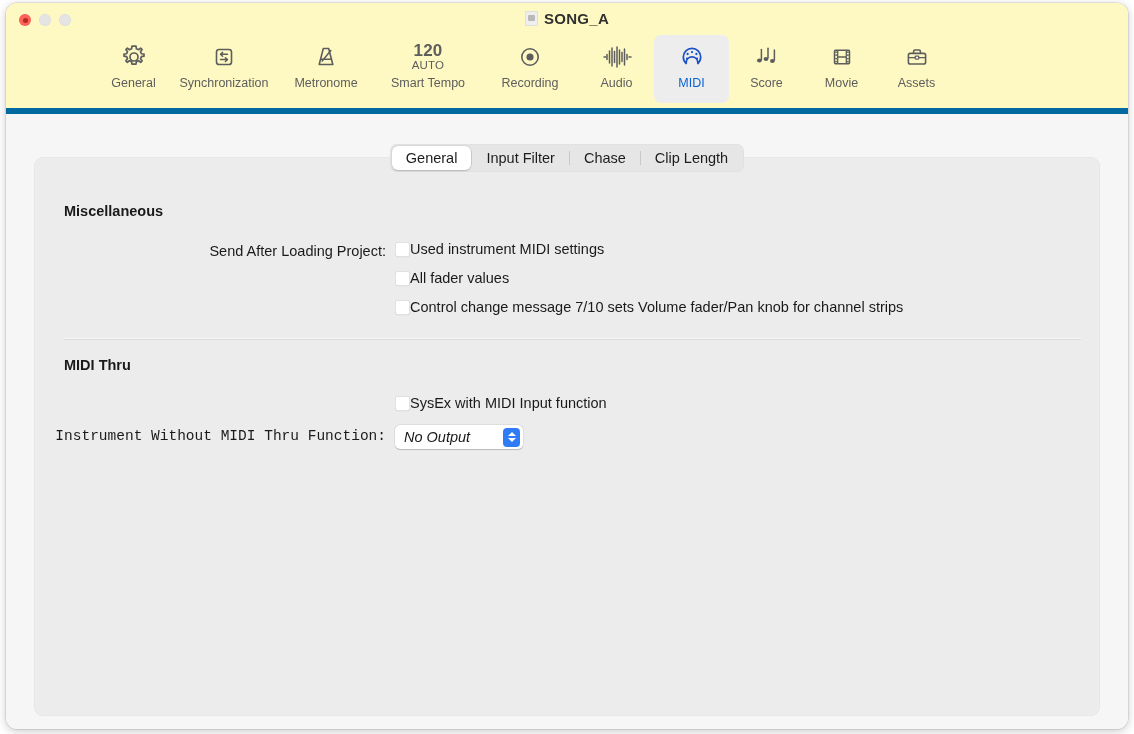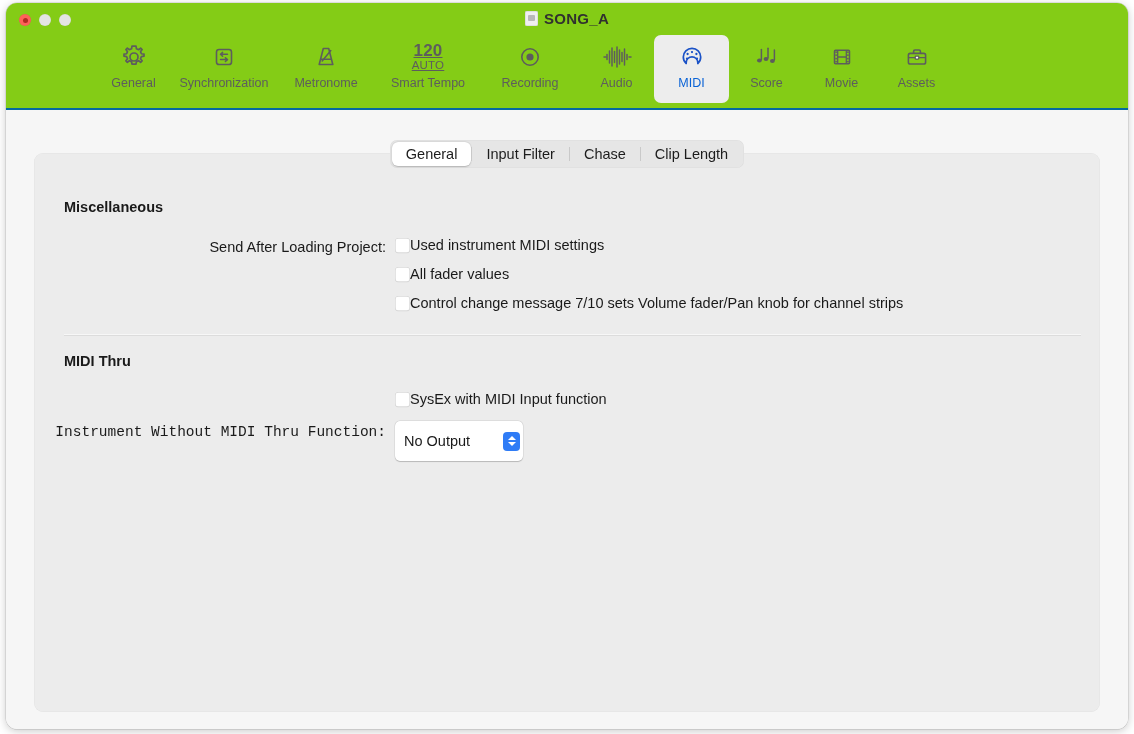--- a/index.html
+++ b/index.html
@@ -25,22 +25,22 @@
     background: #f2f2f2;
     border-radius: 11px;
     box-shadow: 0 2px 10px rgba(0,0,0,0.22), 0 0 0 0.5px rgba(0,0,0,0.16);
     overflow: hidden;
     display: flex;
     flex-direction: column;
   }
 
   
   .titlebar-area {
-    background: #84cc16;
-    border-bottom: 2px solid #0369a1;
+    background: #fef9c3;
+    border-bottom: 6px solid #0369a1;
     height: 105px;
     position: relative;
     flex: none;
   }
   .traffic {
     position: absolute;
     left: 13px;
     top: 11px;
     display: flex;
     gap: 8px;
@@ -161,21 +161,20 @@
     letter-spacing: 0.2px;
   }
   .tempo-stack {
     height: 36px;
     display: flex;
     flex-direction: column;
     align-items: center;
     justify-content: center;
     padding-bottom: 1px;
     box-sizing: border-box;
-    text-decoration: underline;
   }
 
   
   .body-area {
     flex: 1;
     background: #f6f6f6;
     position: relative;
   }
   .tabs-row {
     position: absolute;
@@ -262,30 +261,31 @@
   }
   .divider {
     position: absolute;
     height: 1px;
     background: #dcdcdc;
     box-shadow: 0 -1px 0 #f7f7f7;
   }
 
   .popup {
     position: absolute;
-    height: 40px;
+    height: 24px;
     background: #ffffff;
     border-radius: 5px;
     box-shadow: 0 0.5px 1px rgba(0,0,0,0.18), 0 0 0 0.5px rgba(0,0,0,0.09);
     display: flex;
     align-items: center;
     padding-left: 9px;
     padding-right: 3px;
     box-sizing: border-box;
     gap: 10px;
+    font-style: italic;
   }
   .popup-value {
     font-size: 14.5px;
     color: #1a1a1a;
     white-space: nowrap;
   }
   .popup-arrows {
     width: 17px;
     height: 19px;
     border-radius: 4px;

